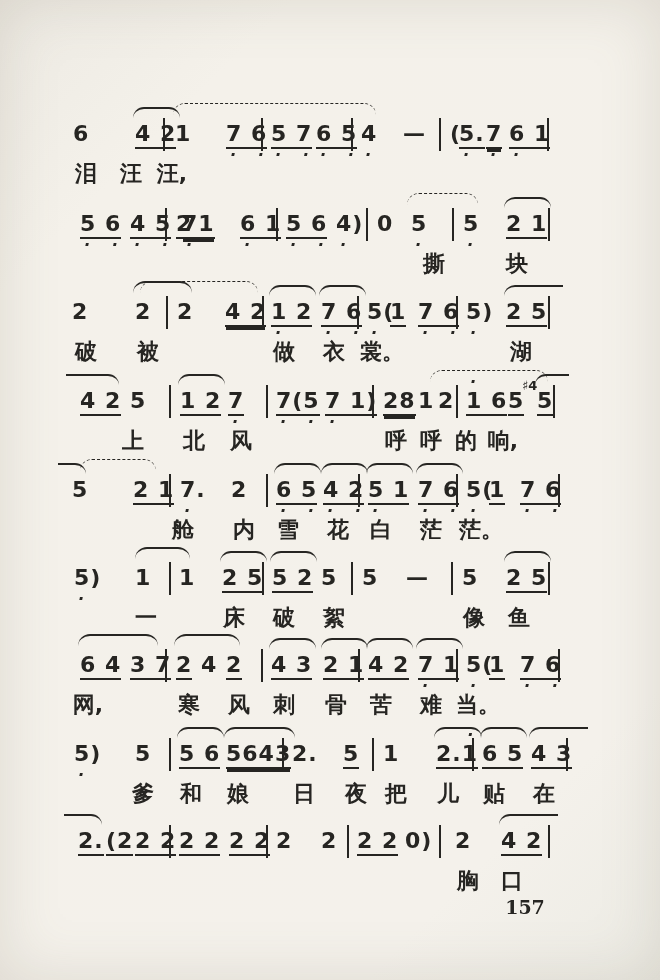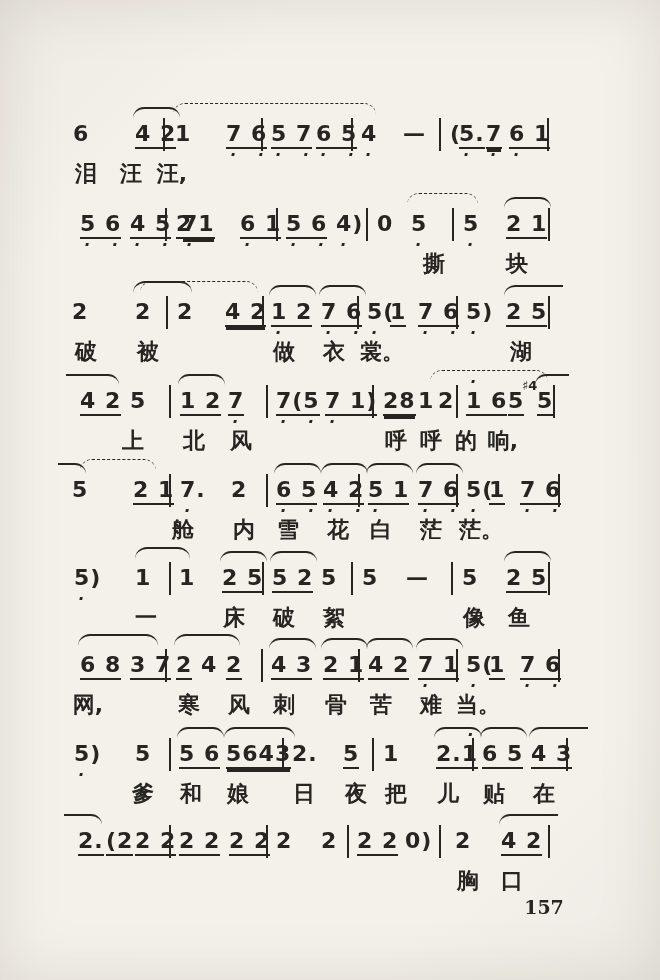--- a/index.html
+++ b/index.html
@@ -193,21 +193,21 @@
           <span class="lyr" style="left: 234px;">床</span>
           <span class="lyr" style="left: 284px;">破</span>
           <span class="lyr" style="left: 334px;">絮</span>
           <span class="lyr" style="left: 474px;">像</span>
           <span class="lyr" style="left: 519px;">鱼</span>
         </div>
       </div>
       <div class="line" style="top: 651px;">
         <div class="sarc" style="left: 78px; width: 80px;"></div>
         <div class="sarc" style="left: 174px; width: 66px;"></div>
-        <div class="cell u1" style="left: 80px;">6 8</div>
+        <div class="cell u1" style="left: 80px;">6 4</div>
         <div class="cell u1" style="left: 130px;">3 7</div>
         <div class="bar" style="left: 165px;"></div>
         <div class="cell u1" style="left: 176px;">2</div>
         <div class="cell" style="left: 201px;">4</div>
         <div class="cell u1" style="left: 226px;">2</div>
         <div class="bar" style="left: 261px;"></div>
         <div class="cell u1" style="left: 271px;">4 3<i class="arc f"></i></div>
         <div class="cell u1" style="left: 323px;">2 1<i class="arc f"></i></div>
         <div class="bar" style="left: 358px;"></div>
         <div class="cell u1" style="left: 368px;">4 2<i class="arc f"></i></div>
@@ -272,14 +272,14 @@
         <div class="bar" style="left: 439px;"></div>
         <div class="cell" style="left: 455px;">2</div>
         <div class="cell u1" style="left: 501px;">4 2<i class="arc r"></i></div>
         <div class="bar" style="left: 548px;"></div>
         <div class="lyrics">
           <span class="lyr" style="left: 468px;">胸</span>
           <span class="lyr" style="left: 512px;">口</span>
         </div>
       </div>
     </div>
-  <span class="pagenum" style="left: 544px; top: 896px;">157</span>
+  <span class="pagenum" style="left: 525px; top: 896px;">157</span>
 </div>
 
 </body></html>

